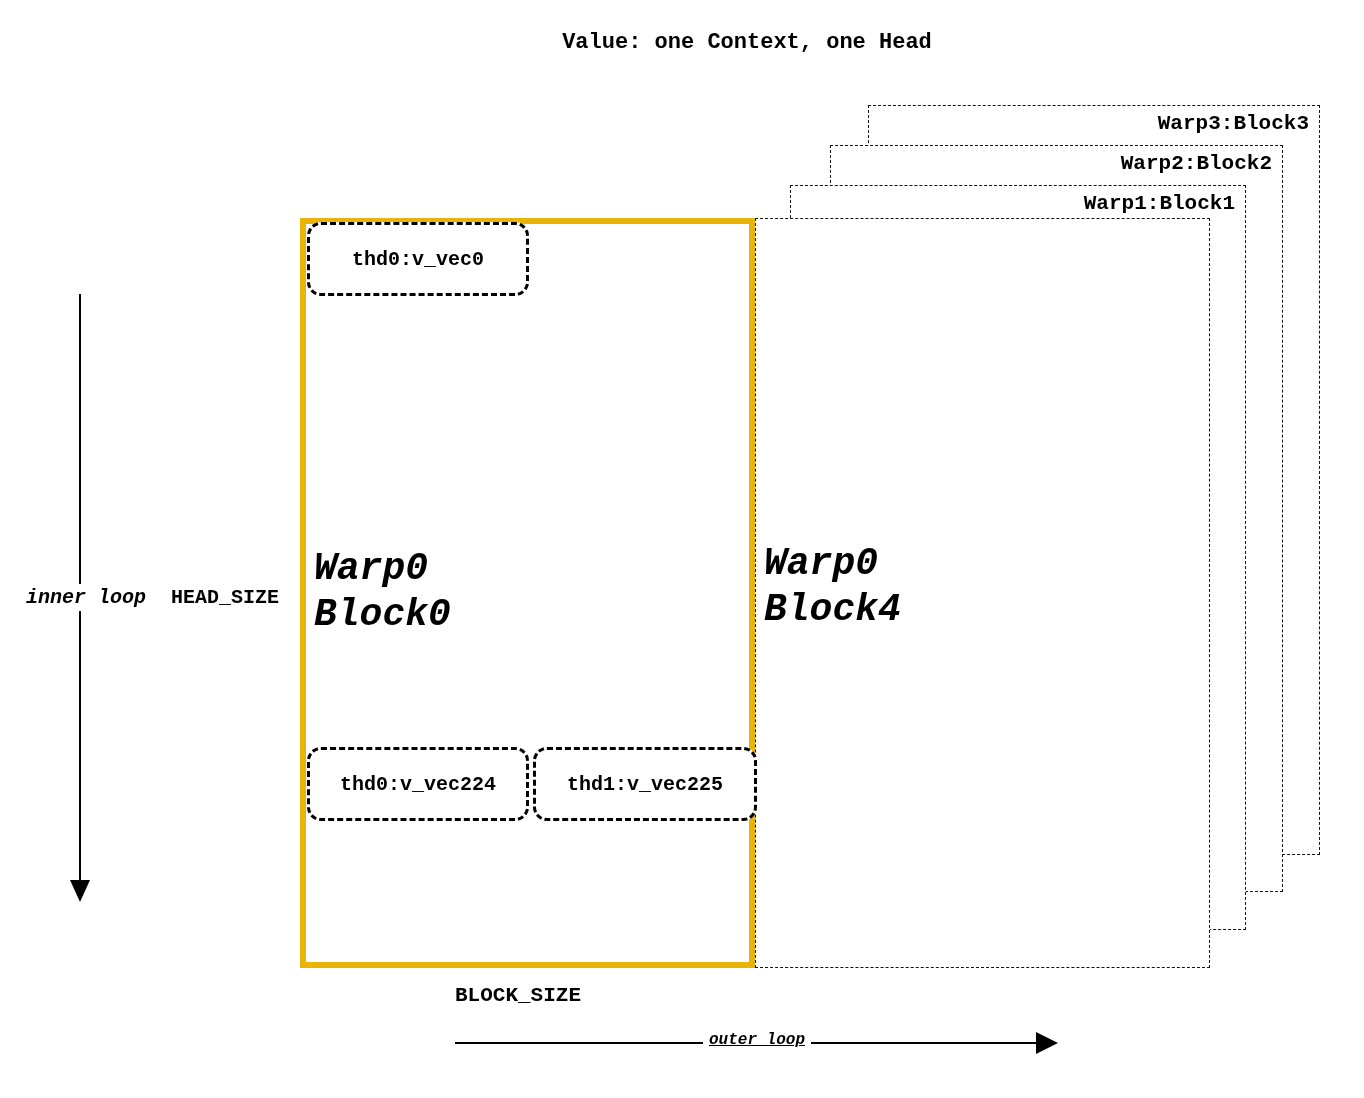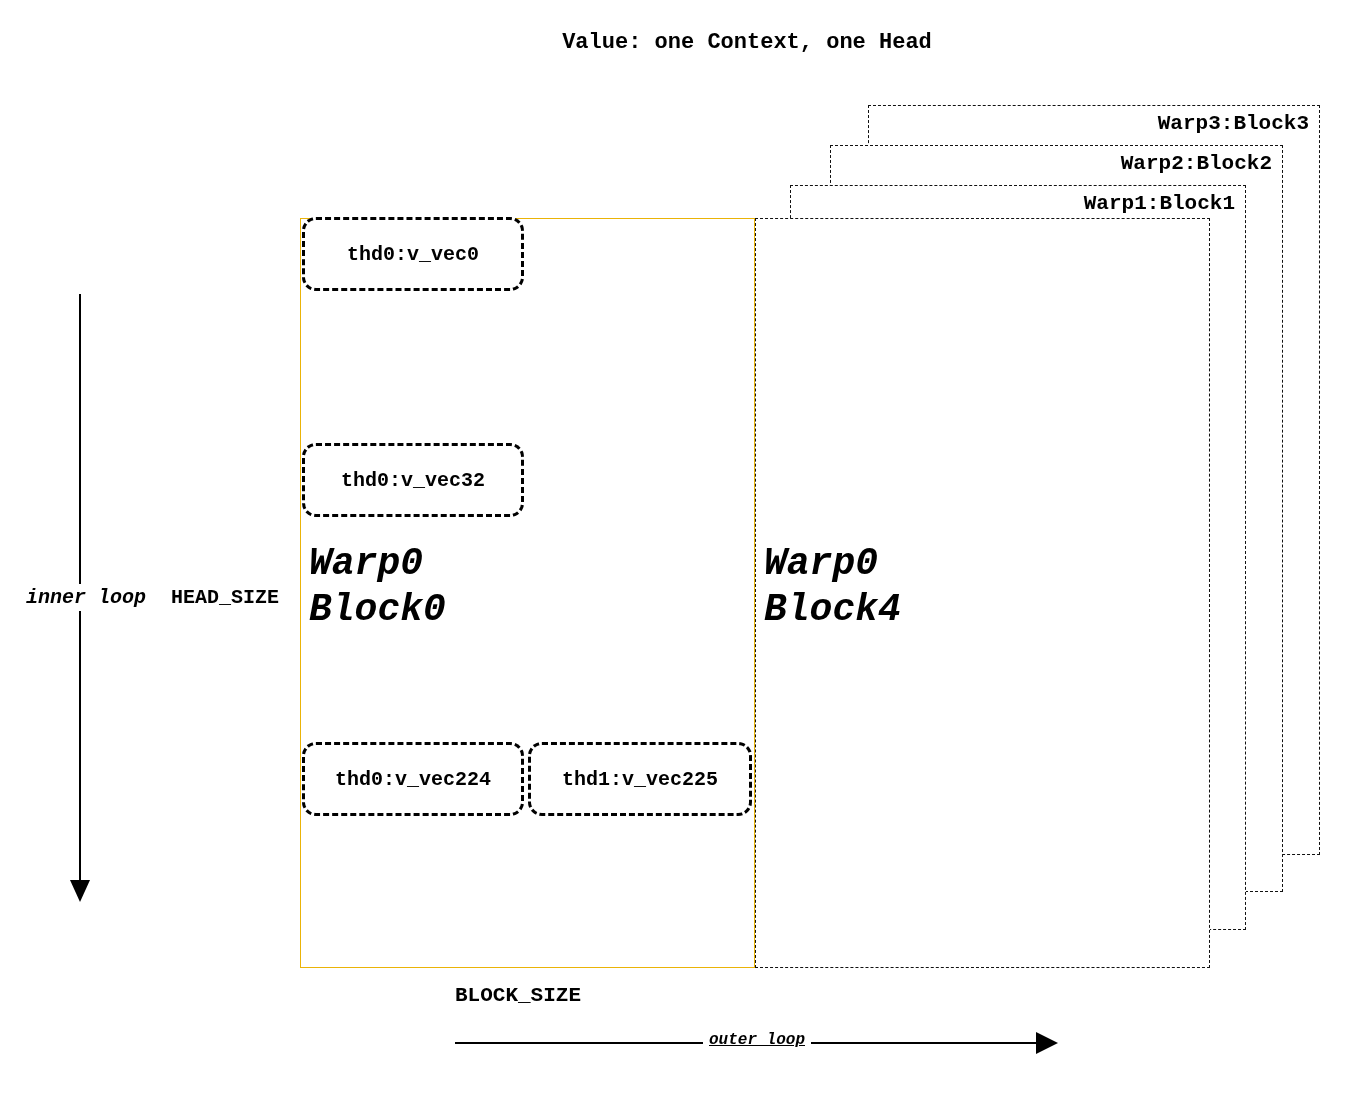--- a/index.html
+++ b/index.html
@@ -26,21 +26,21 @@
     position: absolute; top: 6px; right: 10px;
     font-weight: bold; font-size: 21px; white-space: nowrap;
   }
 
   .block4 {
     left: 755px; top: 218px; width: 455px; height: 750px;
     background: #fff; border: 1px dashed #111;
   }
   .block0 {
     left: 300px; top: 218px; width: 455px; height: 750px;
-    background: #fff; border: 1px solid #eab308;
+    background: #fff; border: 6px solid #eab308;
   }
 
   .big-label {
     position: absolute; left: 8px; right: 0; top: 322px;
     font-weight: bold; font-style: italic;
     font-size: 38px; line-height: 1.22;
   }
 
   .thd-cell {
     position: absolute; height: 74px;
@@ -102,21 +102,20 @@
 
   <div class="abs block4">
     <div class="big-label">
       <div>Warp0</div>
       <div>Block4</div>
     </div>
   </div>
 
   <div class="abs block0">
     <div class="thd-cell r1 c1">thd0:v_vec0</div>
-    <div class="thd-cell r2 c1">thd0:v_vec32</div>
     <div class="thd-cell r3 c1">thd0:v_vec224</div>
     <div class="thd-cell r3 c2">thd1:v_vec225</div>
     <div class="big-label">
       <div>Warp0</div>
       <div>Block0</div>
     </div>
   </div>
 
   <div class="abs v-line"></div>
   <div class="abs v-head"></div>

